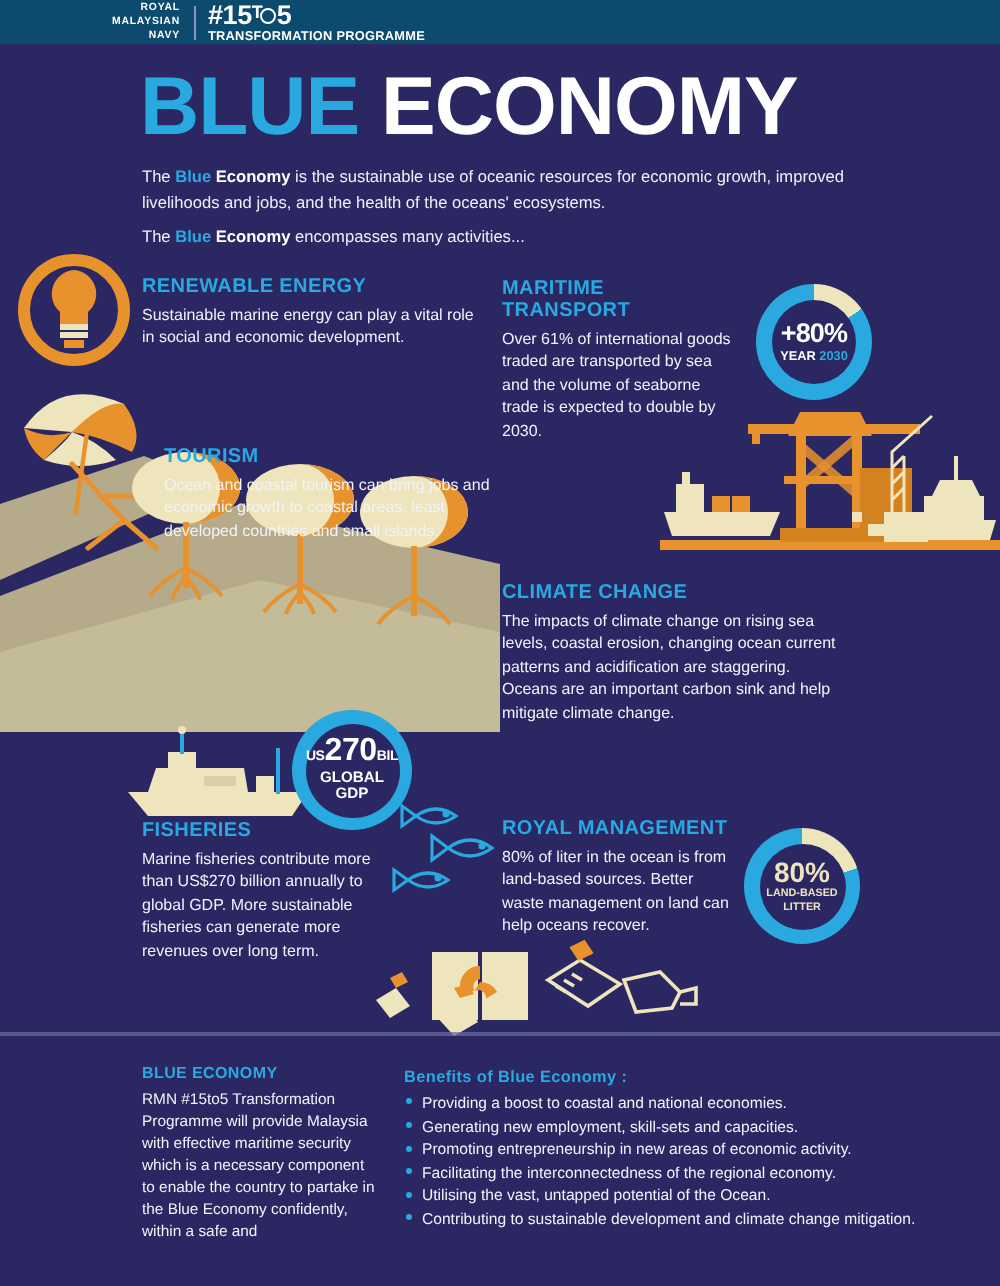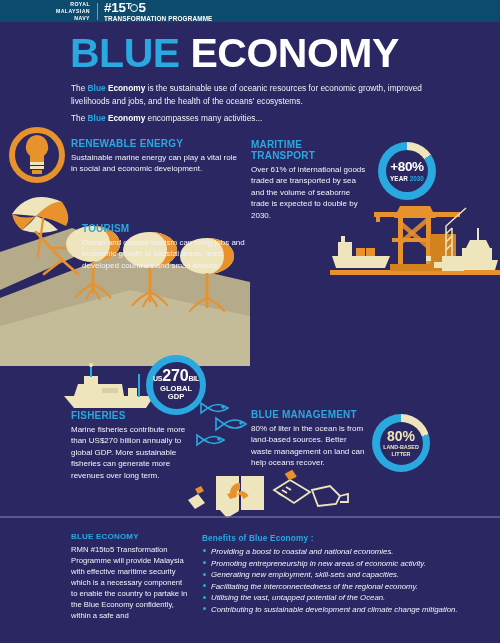--- a/index.html
+++ b/index.html
@@ -73,21 +73,21 @@
 
   
   .divider { position:absolute; left:0; top:516px; width:500px; height:2px; background:#6b6b9e; opacity:.75; }
   .footer-band { position:absolute; left:0; top:518px; width:500px; height:125px; background:#2b2763; }
   #footer-left { left:71px; top:532px; width:118px; }
   #footer-left h3 { font-size:8px; }
   #footer-left p { font-size:7.7px; line-height:1.45; }
   #footer-right { left:202px; top:534px; width:290px; }
   #footer-right h3 { font-size:8.2px; margin-bottom:3px; }
   .bullets { list-style:none; }
-  .bullets li { position:relative; padding-left:9px; font-size:7.8px; line-height:1.42; color:#f2f2fa; margin-bottom:.5px;font-style:italic; }
+  .bullets li { position:relative; padding-left:9px; font-size:7.8px; line-height:1.42; color:#f2f2fa; margin-bottom:.5px; }
   .bullets li:before { content:""; position:absolute; left:1px; top:3.4px; width:3px; height:3px; border-radius:50%; background:#2aa8e0; }
 
   
   svg { display:block; }
   .art { position:absolute; }
 </style>
 </head>
 <body>
 
 <div class="page">
@@ -272,28 +272,32 @@
   <div class="blk" id="sec-tourism" style="left:82px; top:200px; width:172px;margin-top:23px;">
     <h3>TOURISM</h3>
     <p>Ocean and coastal tourism can bring jobs and economic growth to coastal areas, least developed countries and small islands.</p>
   </div>
 
   <div class="blk" id="sec-maritime" style="left:251px; top:139px; width:118px;">
     <h3>MARITIME TRANSPORT</h3>
     <p>Over 61% of international goods traded are transported by sea and the volume of seaborne trade is expected to double by 2030.</p>
   </div>
 
+  <div class="blk" id="sec-climate" style="left:251px; top:291px; width:172px;">
+    <h3>CLIMATE CHANGE</h3>
+    <p>The impacts of climate change on rising sea levels, coastal erosion, changing ocean current patterns and acidification are staggering. Oceans are an important carbon sink and help mitigate climate change.</p>
+  </div>
 
   <div class="blk" id="sec-fisheries" style="left:71px; top:410px; width:120px;">
     <h3>FISHERIES</h3>
     <p>Marine fisheries contribute more than US$270 billion annually to global GDP. More sustainable fisheries can generate more revenues over long term.</p>
   </div>
 
   <div class="blk" id="sec-waste" style="left:251px; top:409px; width:118px;">
-    <h3>BLUE MANAGEMENT</h3>
+    <h3>ROYAL MANAGEMENT</h3>
     <p>80% of liter in the ocean is from land-based sources. Better waste management on land can help oceans recover.</p>
   </div>
 
   <div class="donut" id="badge-transport">
     <div class="hole">
       <div class="b-80">+80%</div>
       <div class="b-year">
         <span>YEAR</span>
         <span class="yr">2030</span>
       </div>
@@ -323,21 +327,21 @@
 
   <div class="blk" id="footer-left">
     <h3>BLUE ECONOMY</h3>
     <p>RMN #15to5 Transformation Programme will provide Malaysia with effective maritime security which is a necessary component to enable the country to partake in the Blue Economy confidently, within a safe and</p>
   </div>
 
   <div class="blk" id="footer-right">
     <h3>Benefits of Blue Economy :</h3>
     <ul class="bullets">
       <li>Providing a boost to coastal and national economies.</li>
+      <li>Generating new employment, skill-sets and capacities.</li>
       <li>Promoting entrepreneurship in new areas of economic activity.</li>
-      <li>Generating new employment, skill-sets and capacities.</li>
       <li>Facilitating the interconnectedness of the regional economy.</li>
       <li>Utilising the vast, untapped potential of the Ocean.</li>
       <li>Contributing to sustainable development and climate change mitigation.</li>
     </ul>
   </div>
 
 </div>
 
 </body></html>

